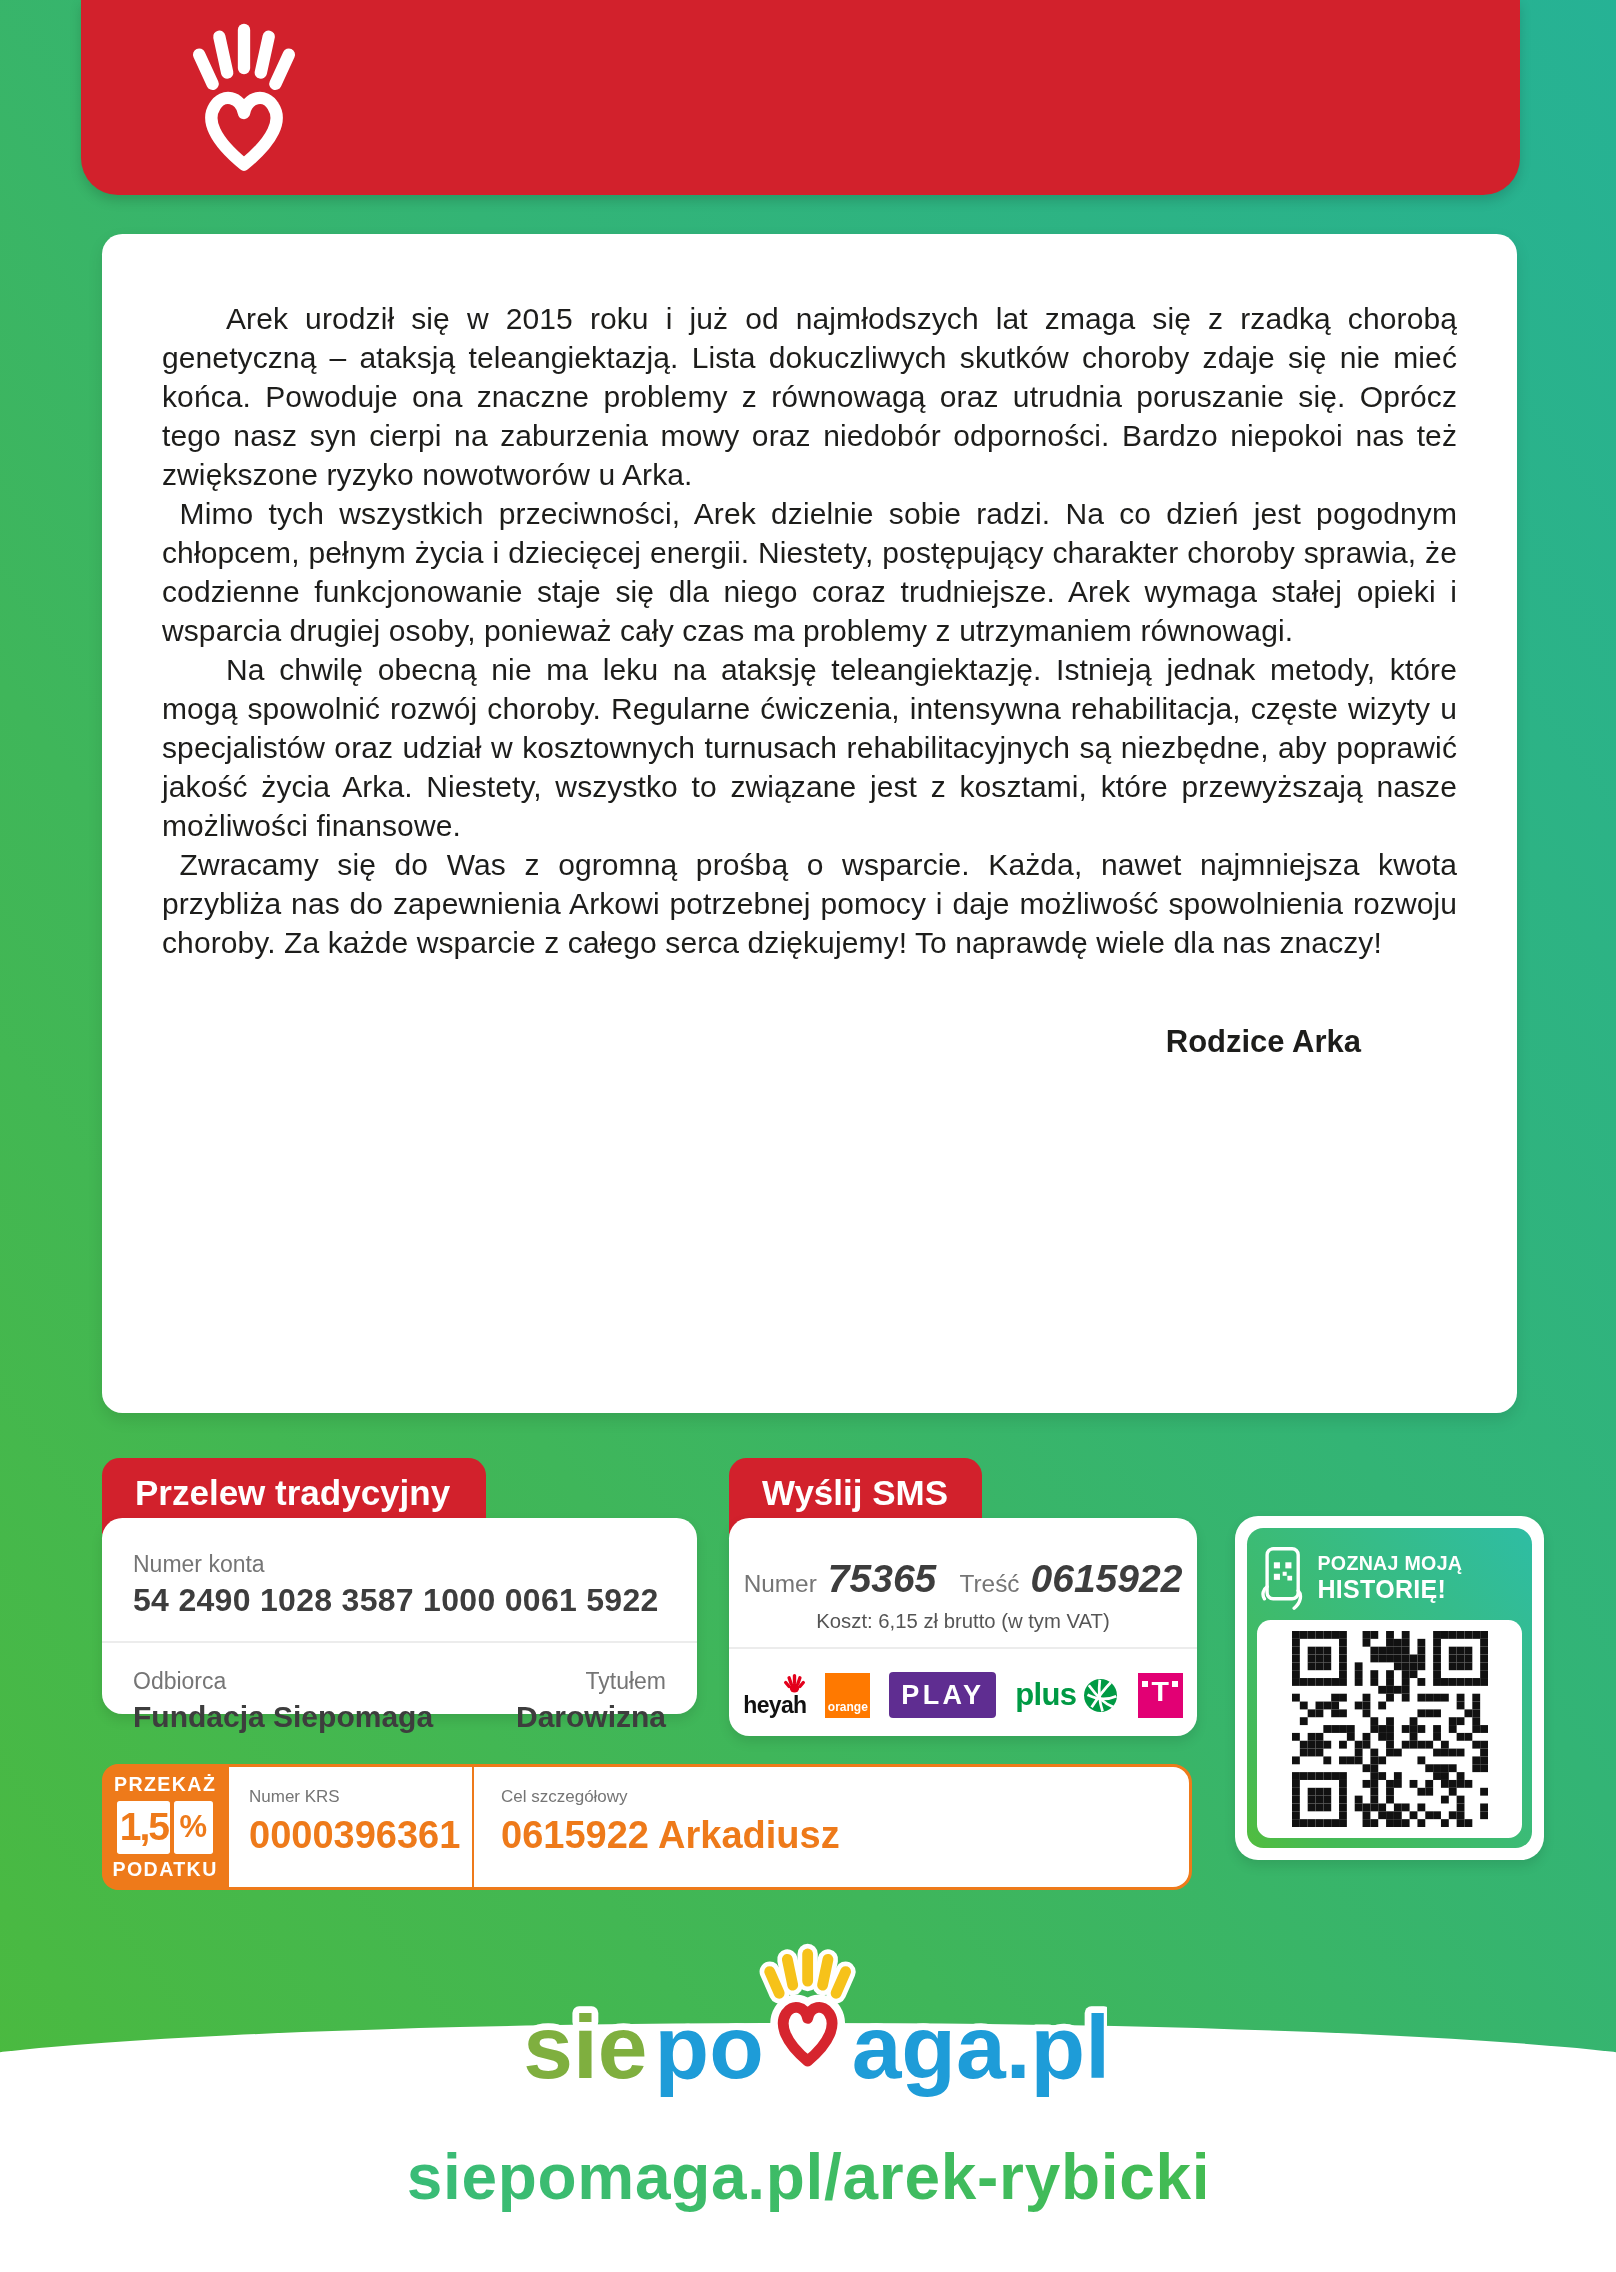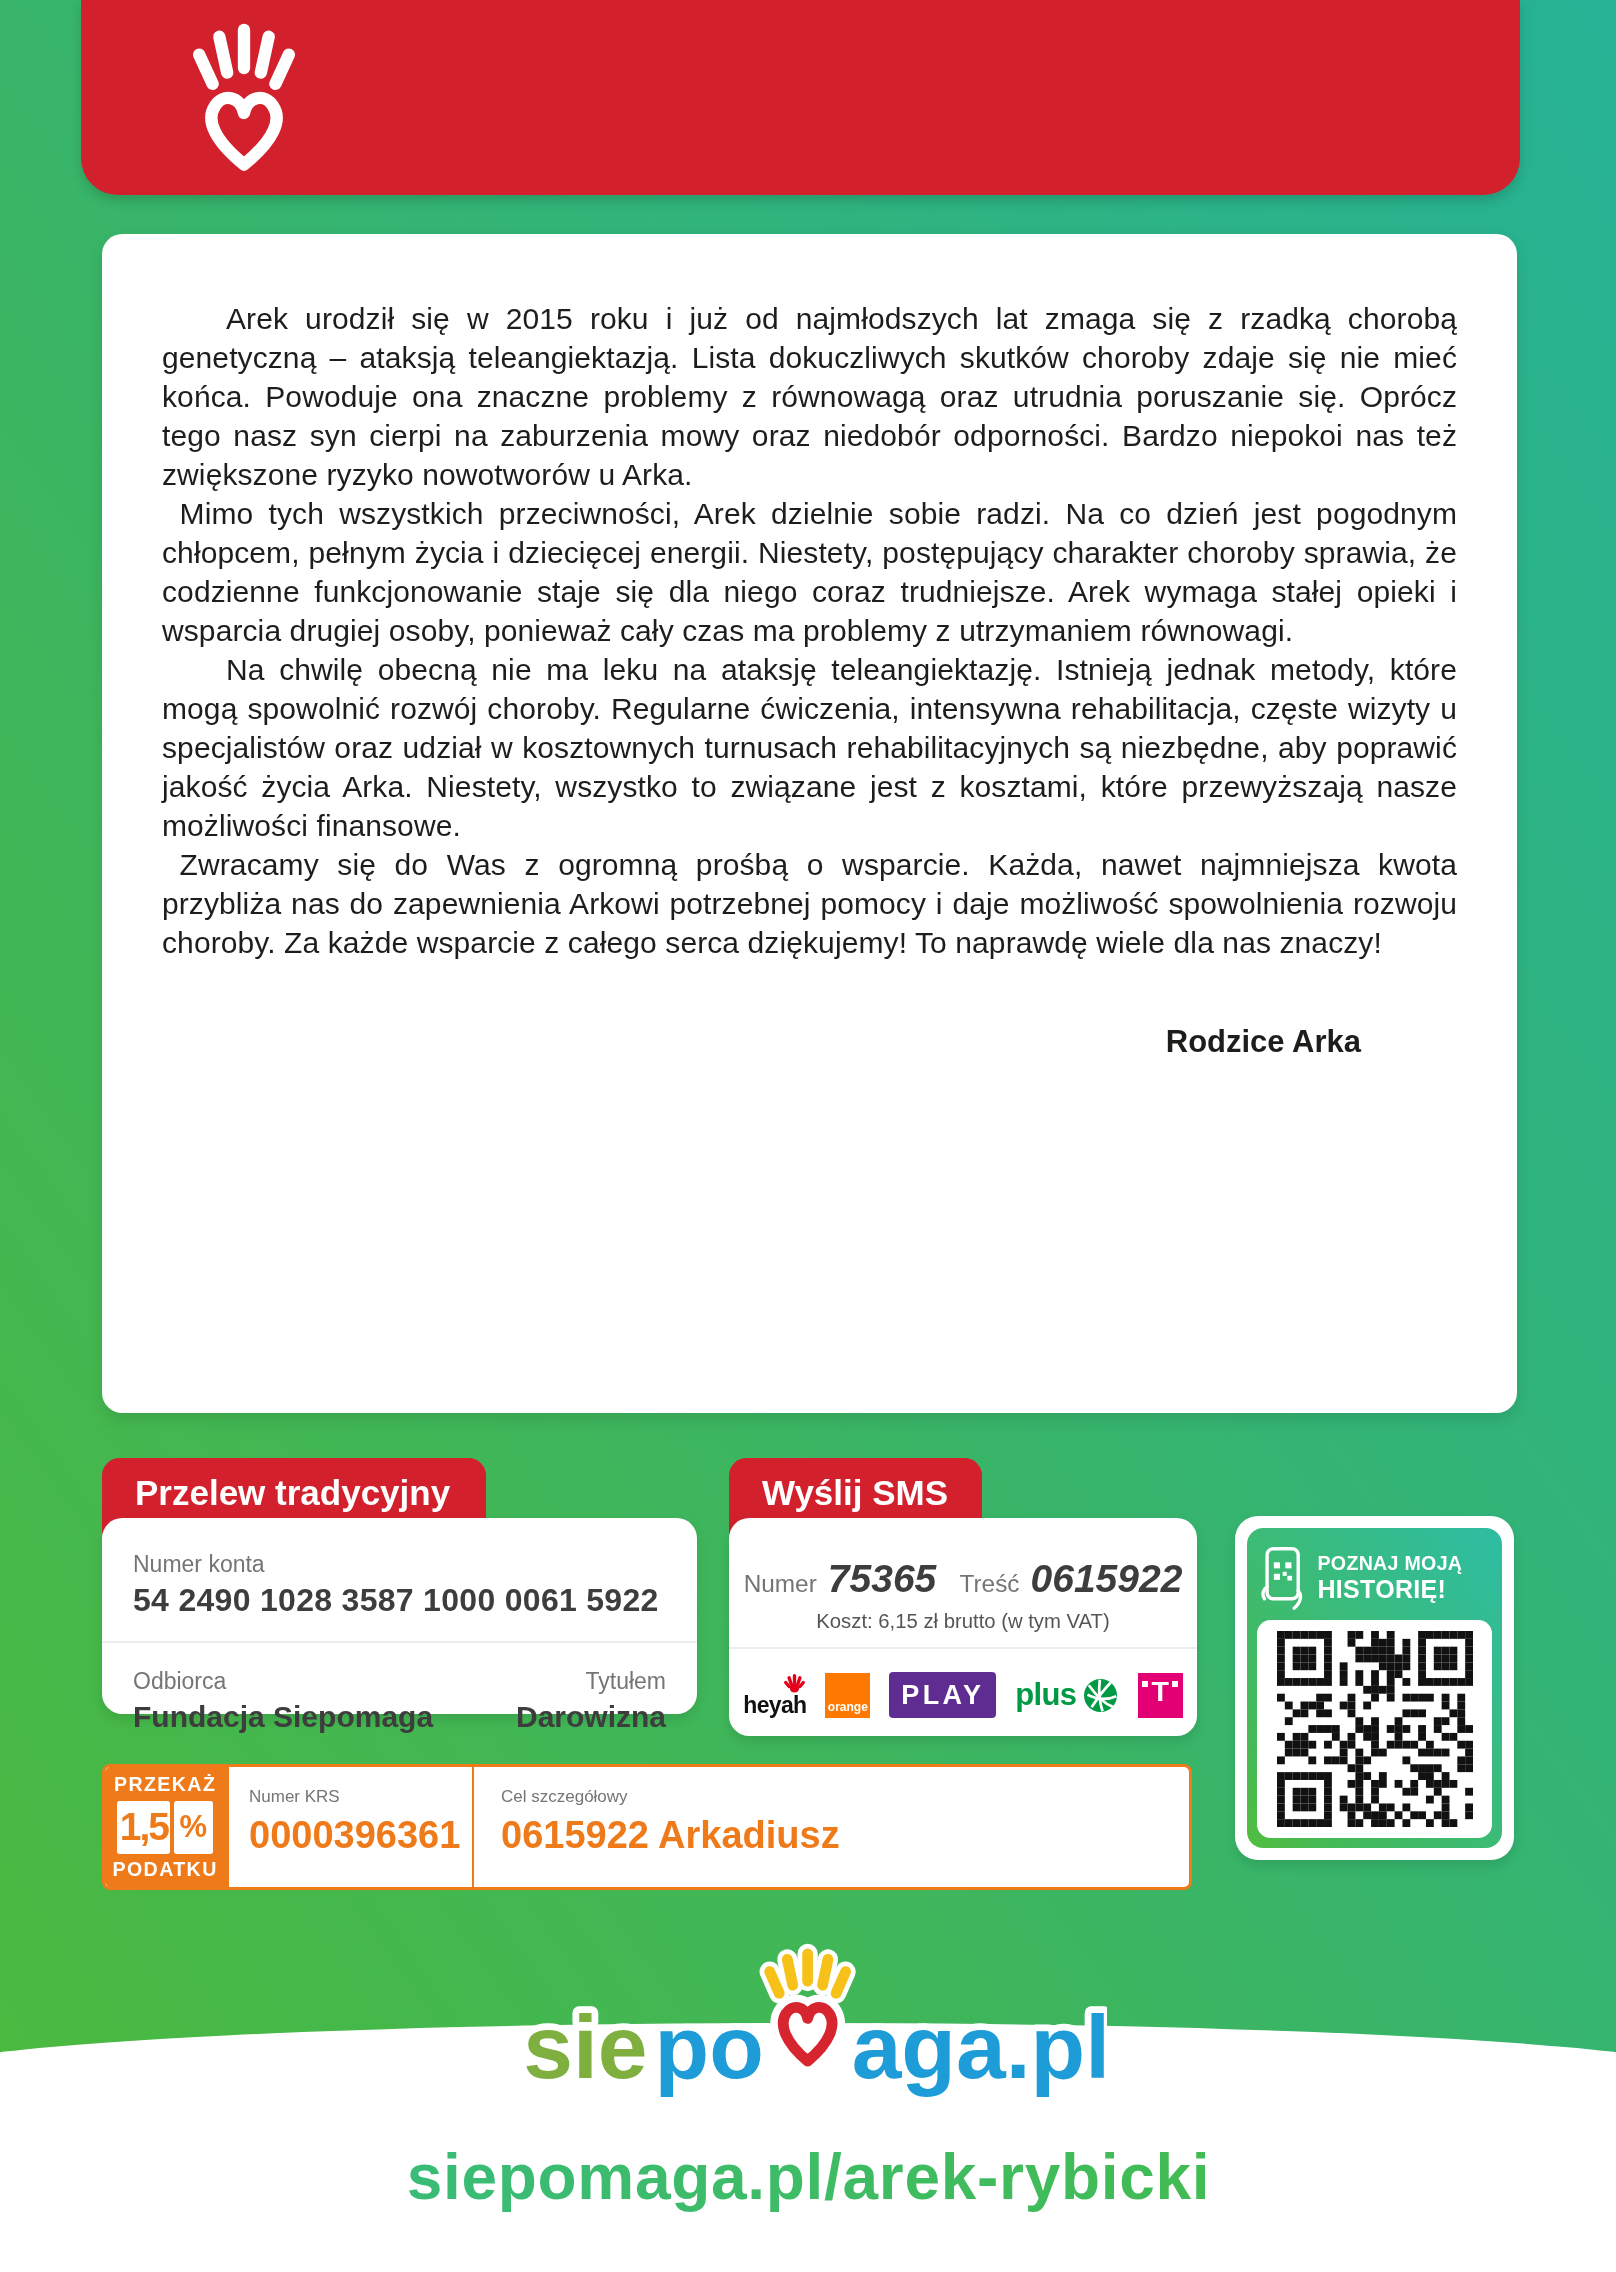--- a/index.html
+++ b/index.html
@@ -81,40 +81,40 @@
   .play-box{width:107px;height:46px;background:#5f2d91;border-radius:4.1px;display:flex;align-items:center;justify-content:center;}
   .play-box span{color:#fff;font-size:27px;font-weight:800;letter-spacing:3.4px;}
   .plus-wrap{display:flex;align-items:center;gap:5.4px;}
   .plus-word{color:#009a44;font-size:31px;font-weight:800;letter-spacing:-0.7px;}
   .tmobile-box{width:45px;height:45px;background:#e20074;display:flex;align-items:flex-start;justify-content:center;padding-top:6.8px;box-sizing:border-box;}
   .tmobile-inner{display:flex;align-items:flex-start;gap:3.4px;}
   .tmobile-dot{width:6.1px;height:6.1px;background:#fff;margin-top:2px;}
   .tmobile-t{color:#fff;font-size:28.5px;font-weight:800;line-height:.9;}
   
   .qr-card{
-    position:absolute;left:1235px;top:1516px;width:279px;height:344px;
+    position:absolute;left:1235px;top:1516px;width:309px;height:344px;
     background:#fff;border-radius:23px;padding:12.2px;box-sizing:border-box;z-index:2;
     box-shadow:0 5.4px 12.2px rgba(0,0,0,.10);
   }
   .qr-panel{
     position:relative;width:100%;height:100%;border-radius:16.3px;
     background:linear-gradient(to bottom left,#2ebda4,#45ba55 85%,#52bd3e);
   }
   .qr-head{display:flex;align-items:center;gap:8.1px;padding:17.6px 6.8px 0 12.2px;}
   .qr-head-text{color:#fff;font-weight:800;line-height:1.12;}
   .qr-line1{font-size:19.6px;letter-spacing:0.3px;}
   .qr-line2{font-size:25px;letter-spacing:0.3px;}
   .qr-white{
     position:absolute;left:9.5px;right:9.5px;top:92px;bottom:9.5px;background:#fff;
     border-radius:13.6px;display:flex;align-items:center;justify-content:center;
   }
   
   .tax-bar{
     position:absolute;left:102px;top:1764px;width:1090px;height:126px;
-    background:#fff;border:3.4px solid #ee7a1a;border-radius:8px;box-sizing:border-box;z-index:2;
+    background:#fff;border:3.4px solid #ee7a1a;border-radius:19px;box-sizing:border-box;z-index:2;
   }
   .tax-badge{
     position:absolute;left:-3.4px;top:-3.4px;bottom:-3.4px;width:127px;background:#ee7a1a;
     border-radius:16.3px 0 0 16.3px;display:flex;flex-direction:column;align-items:center;
     justify-content:center;gap:4.1px;color:#fff;
   }
   .tax-badge .word{font-size:19.6px;font-weight:800;letter-spacing:1.4px;}
   .tax-mid{display:flex;gap:3.4px;}
   .tax-box{background:#fff;color:#ee7a1a;font-weight:800;border-radius:2.7px;display:flex;align-items:center;justify-content:center;}
   .tax-box.num{width:53px;height:53px;font-size:39px;letter-spacing:-2px;}

